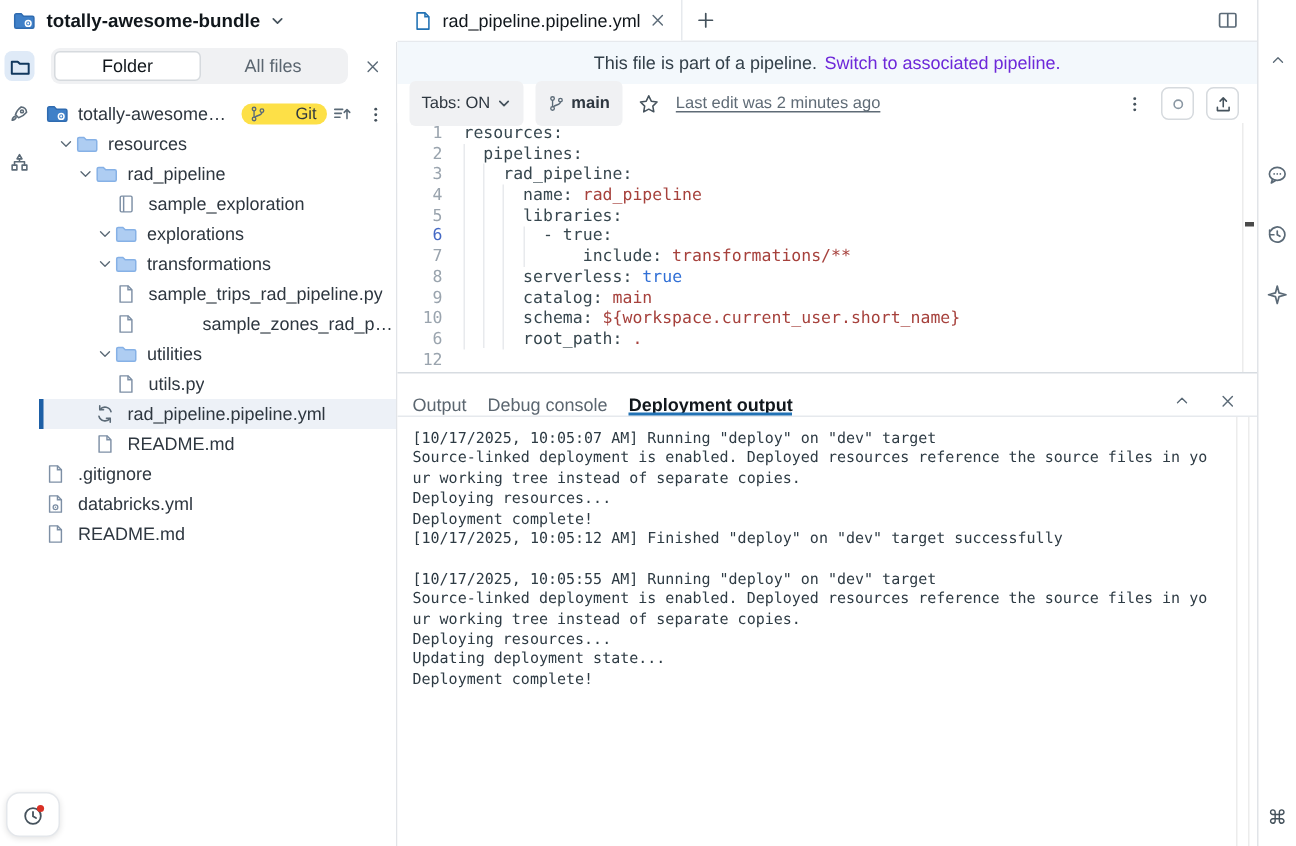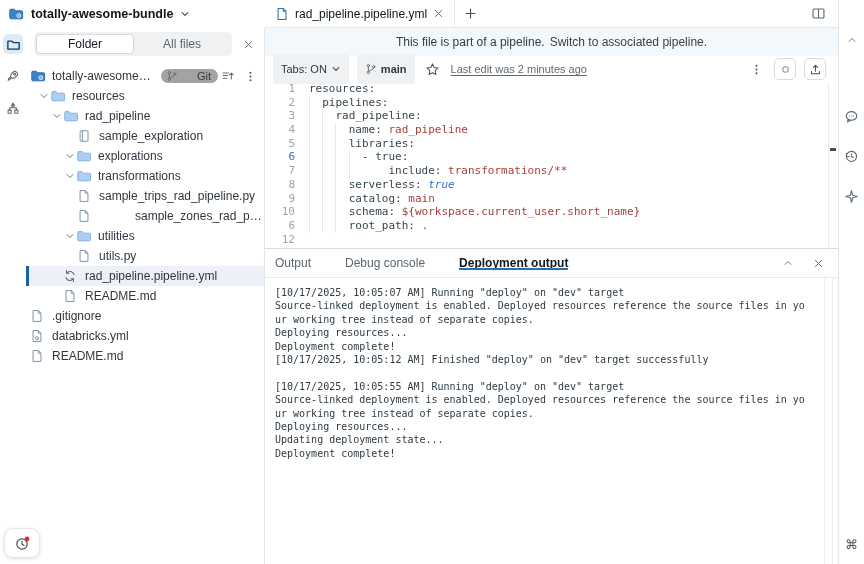--- a/index.html
+++ b/index.html
@@ -35,64 +35,64 @@
     cursor:pointer; border-radius:4px; }
 
   .tree { margin-top:6px; }
   .trow { position:relative; height:20px; display:flex; align-items:center; font-size:12px;
     color:#2e3740; cursor:pointer; white-space:nowrap; }
   .trow.sel { background:#edf1f7; }
   .trow.sel::before { content:""; position:absolute; left:0; top:0; bottom:0; width:3px; background:#1d5fa6; }
   .trow .tchev { width:12px; display:flex; align-items:center; }
   .trow .ticon { width:16px; height:16px; margin-right:6px; display:flex; align-items:center; flex:none; }
   .trow .tlabel { overflow:hidden; text-overflow:ellipsis; }
-  .git-pill { margin-left:8px; display:flex; align-items:flex-end; gap:19px; background:#a3a3a3;
+  .git-pill { margin-left:8px; display:flex; align-items:flex-end; gap:19px; background:#fde047;
     border-radius:10px; padding:1px 7px 1px 5px; font-size:11px; color:#2e3740; }
   .root-actions { margin-left:auto; display:flex; align-items:center; gap:2px; padding-right:4px; }
 
   
   .main { position:absolute; left:265px; top:0; width:573px; height:564px; background:#fff;
     display:flex; flex-direction:column; }
   .tabbar { height:28px; display:flex; align-items:stretch; border-bottom:1px solid #e6e9ed; background:#fff; }
   .etab { display:flex; align-items:center; gap:6px; padding:0 10px; border-right:1px solid #e6e9ed;
     font-size:12px; color:#11171c; cursor:pointer; background:#fff; }
   .etab .close { color:#6b7682; display:flex; }
   .newtab { width:30px; display:flex; align-items:center; justify-content:center; cursor:pointer; color:#45525c; }
   .tab-right { margin-left:auto; display:flex; align-items:center; padding-right:10px; }
 
   .notice { height:28px; background:#f3f8fc; display:flex; align-items:center; justify-content:center;
     font-size:12px; color:#33404a; gap:5px; }
-  .notice a { color:#404040; text-decoration:none; cursor:pointer; }
+  .notice a { color:#6d28d9; text-decoration:none; cursor:pointer; }
 
   .toolbar { height:26px; display:flex; align-items:center; padding:0 8px; gap:8px; background:#fff; }
   .pill { display:flex; align-items:center; gap:4px; background:#f0f1f3; border-radius:4px;
     padding:2px 8px; font-size:11px; color:#2e3740; cursor:pointer; height:30px; }
   .pill b { font-weight:700; }
   .lastedit { font-size:11px; color:#5f6b76; text-decoration:underline; text-underline-offset:2px; cursor:pointer; }
   .tb-right { margin-left:auto; display:flex; align-items:center; gap:8px; padding-right:4px; }
   .sq-btn { width:22px; height:22px; border:1px solid #d6dade; border-radius:5px; display:flex;
     align-items:center; justify-content:center; cursor:pointer; background:#fff; }
 
   
   .editor { position:relative; height:166px; overflow:hidden; font-family:"DejaVu Sans Mono", monospace; }
   .cline { display:flex; height:13.7px; line-height:13.7px; font-size:11px; }
   .gut { width:44px; flex:none; text-align:right; padding-right:14px; color:#9aa4ae; }
   .cline.active .gut { color:#4468c4; }
   .ctext { white-space:pre; color:#37474f; }
   .tok-k { color:#37474f; }
   .tok-s { color:#a6413c; }
-  .tok-b { color:#306fd6;font-style:italic; }
+  .tok-b { color:#306fd6; }
   .guide { position:absolute; width:1px; background:#e8eaed; }
   .ruler { position:absolute; right:0; top:0; bottom:0; width:10px; border-left:1px solid #ececec; }
   .ruler .mark { position:absolute; top:66px; right:2px; width:6px; height:3px; background:#4a4a4a; }
 
   
   .panel { flex:1; display:flex; flex-direction:column; border-top:1px solid #d7dce1; }
-  .panel-head { height:29px; display:flex; align-items:center; border-bottom:1px solid #e6e9ed;
-    padding:0 10px; gap:34px; }
+  .panel-head { height:29px; display:flex; align-items:flex-end; border-bottom:1px solid #e6e9ed;
+    padding:0 10px; gap:14px; }
   .ptab { position:relative; display:flex; align-items:center; font-size:12px; color:#5b6670; cursor:pointer; }
   .ptab.active { color:#11171c; font-weight:700; }
   .ptab.active::after { content:""; position:absolute; left:0; right:0; bottom:0; height:2px; background:#2272b4; }
   .panel-head .ph-right { margin-left:auto; display:flex; align-items:center; gap:10px; }
   .panel-body { position:relative; flex:1; overflow:hidden; }
   .log { padding:8px 14px 0 10px; font-family:"DejaVu Sans Mono", monospace; font-size:10px;
     line-height:13.4px; color:#2e3b44; width:556px; }
   .log-line { white-space:pre-wrap; word-break:break-all; min-height:13.4px; }
   .pscroll { position:absolute; right:5px; top:0; bottom:0; width:9px;
     border-left:1px solid #ececec; border-right:1px solid #ececec; background:#fff; }

